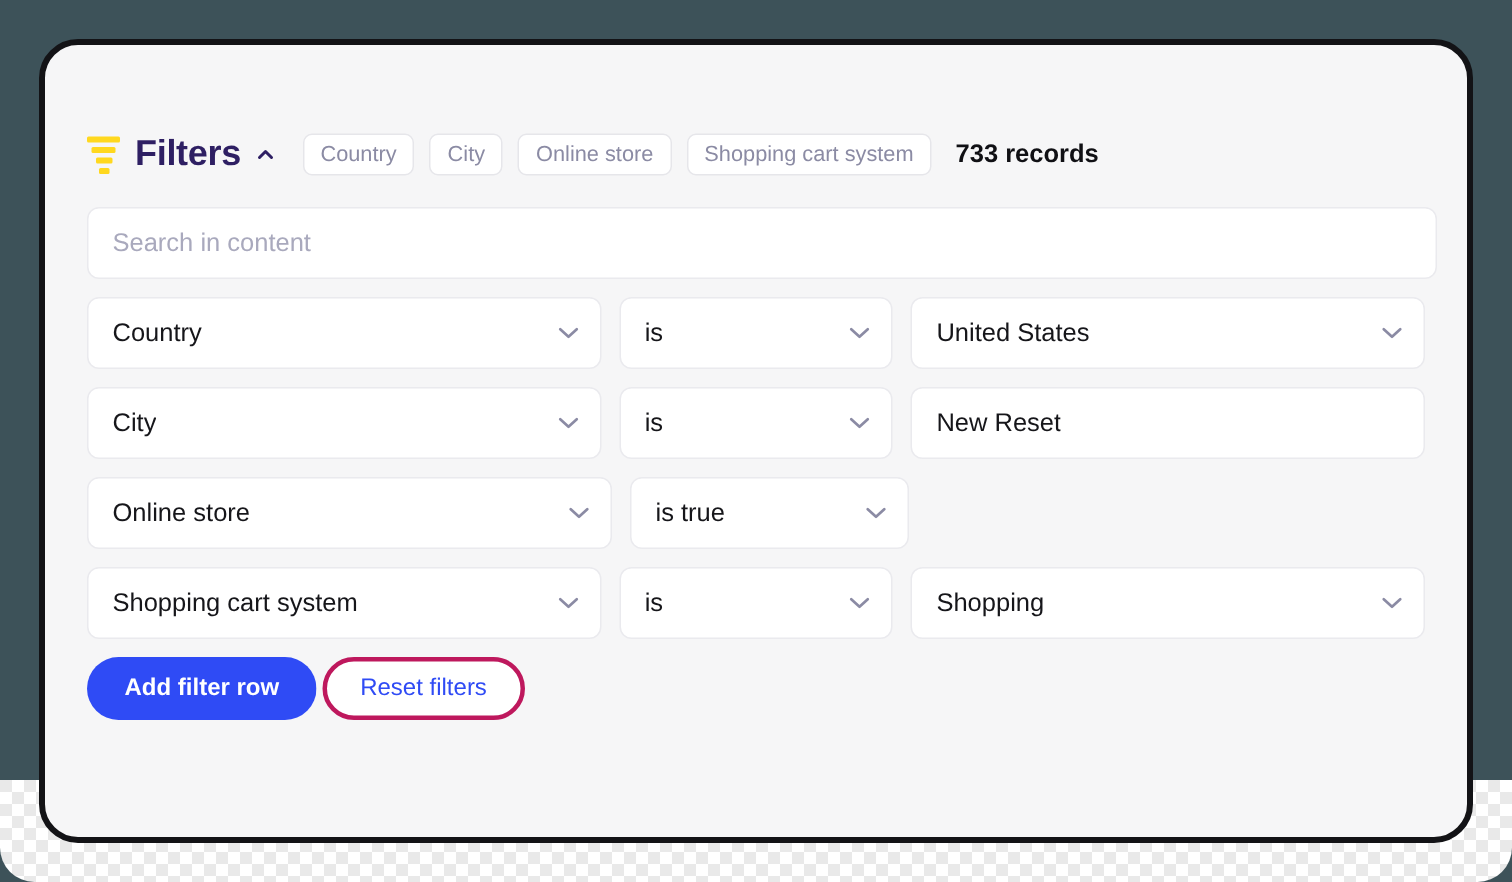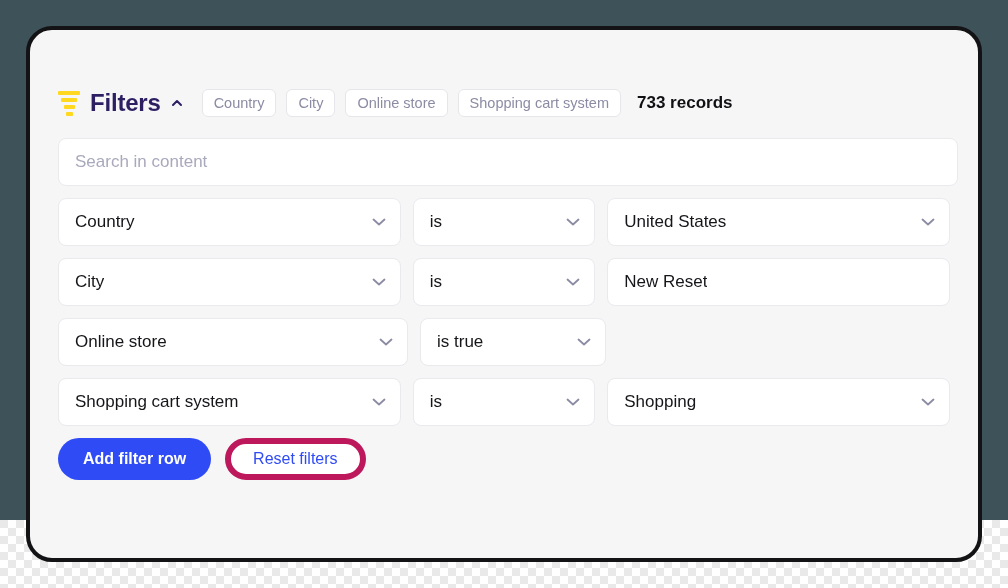--- a/index.html
+++ b/index.html
@@ -18,20 +18,21 @@
   #stage {
     position: relative;
     width: 1008px;
     height: 588px;
     background:
       linear-gradient(45deg, #e9e9e9 25%, transparent 25%, transparent 75%, #e9e9e9 75%),
       linear-gradient(45deg, #e9e9e9 25%, transparent 25%, transparent 75%, #e9e9e9 75%),
       #ffffff;
     background-size: 16px 16px;
     background-position: 0 0, 8px 8px;
+    border-radius: 23px;
   }
   #tealwash {
     position: absolute;
     left: 0; top: 0;
     width: 1008px;
     height: 520px;
     background: #3d5259;
   }
 
   
@@ -171,21 +172,21 @@
     margin-top: -4px;
     width: 14px;
     height: 8px;
   }
   .chev svg { display: block; }
 
   
   .btn-row {
     display: flex;
     align-items: center;
-    gap: 14px;
+    gap: 4px;
     margin-top: 12px;
   }
   .btn {
     box-sizing: border-box;
     height: 42px;
     border-radius: 21px;
     font-family: "Liberation Sans", sans-serif;
     font-size: 16px;
     display: inline-flex;
     align-items: center;
@@ -196,21 +197,21 @@
   }
   .btn-primary {
     background: #2f4bf5;
     color: #ffffff;
     font-weight: bold;
     padding: 0 24px;
   }
   .btn-secondary {
     background: #ffffff;
     color: #2f4bf5;
-    border: 6px solid #be185d;
+    border: 3px solid #be185d;
     padding: 0 22px;
   }
 </style>
 </head>
 <body>
 
 <div id="stage">
   <div id="tealwash"></div>
 
   <div class="card">

